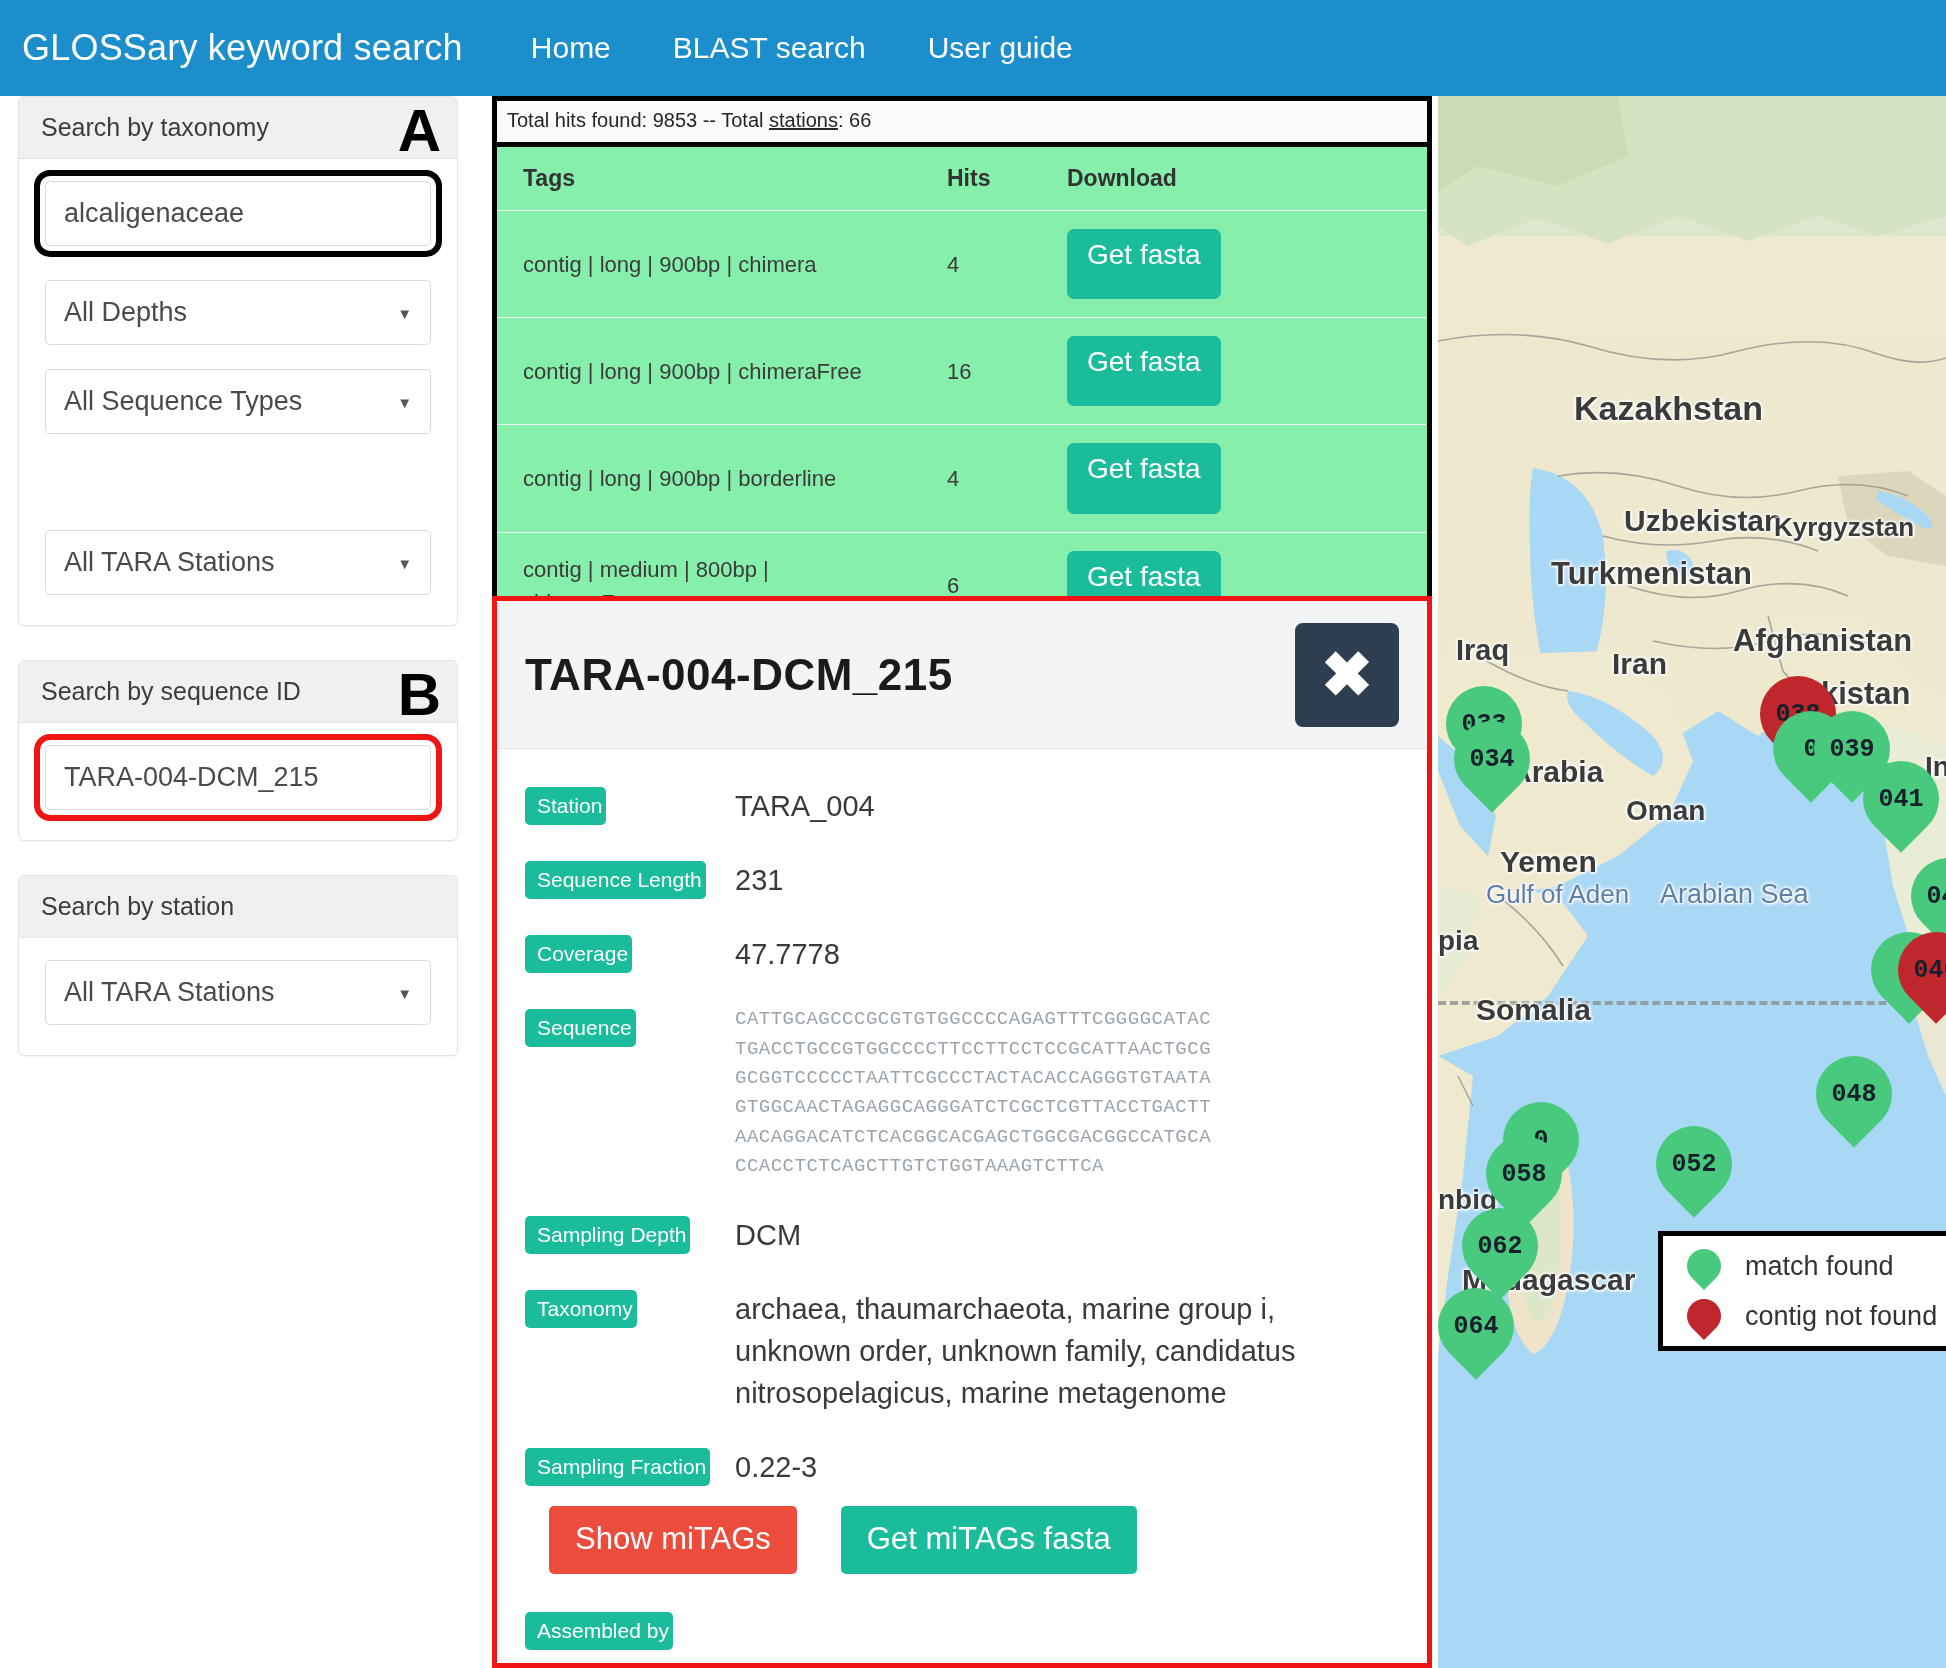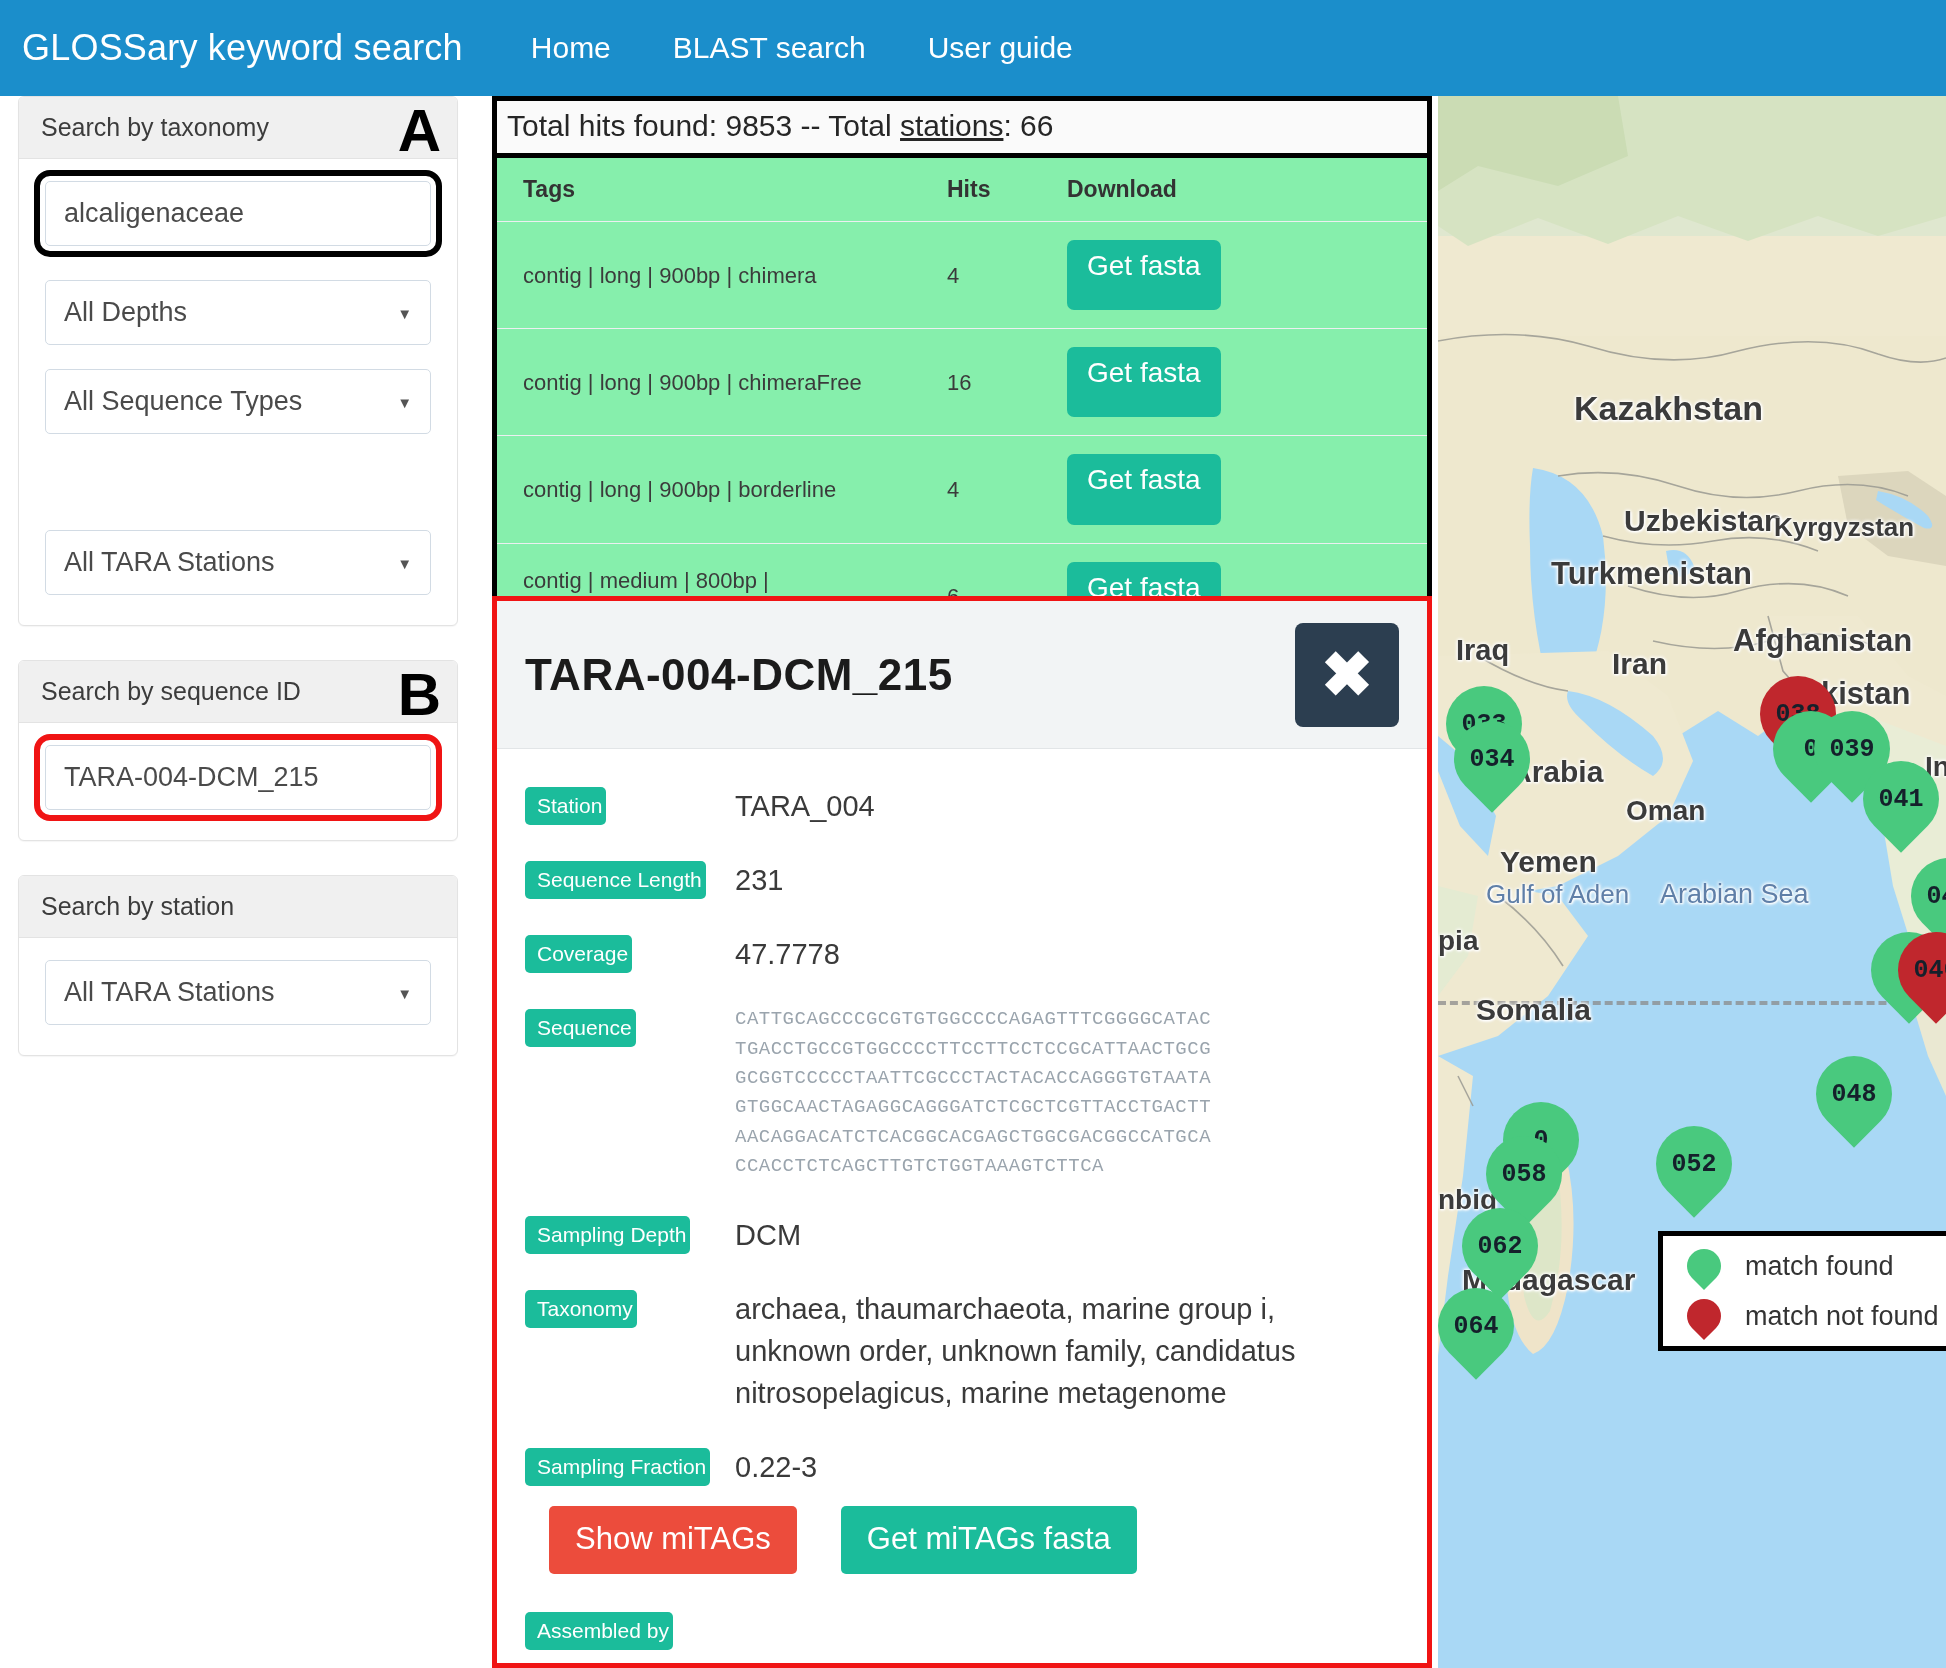--- a/index.html
+++ b/index.html
@@ -63,21 +63,21 @@
   .fig-letter {
     position: absolute; font-size: 60px; font-weight: bold; color: #000;
     font-family: "Liberation Sans", sans-serif; line-height: 1;
   }
 
   
   #center { position: absolute; left: 492px; top: 0px; width: 940px; }
 
   #results-box { border: 5px solid #000; background:#fff; }
   #hits-line {
-    font-size: 30px; color: #262626; padding: 8px 10px 10px 10px;
+    font-size: 20px; color: #262626; padding: 8px 10px 10px 10px;
     border-bottom: 5px solid #000; background:#fafafa; white-space: nowrap;
   }
   #hits-line u { text-decoration: underline; }
 
   table.results { width: 100%; border-collapse: collapse; background:#86efac; }
   table.results th {
     text-align: left; font-size: 23px; font-weight: bold; color: #333;
     padding: 18px 0 18px 26px;
   }
   table.results th.c2 { padding-left: 10px; }
@@ -479,19 +479,19 @@
       </div>
 
     <div id="legend">
       <div>
         <div class="leg-row">
           <span class="leg-pin" id="leg-pin-found" style="background: rgb(73, 201, 126);"></span>
           <span class="leg-text">match found</span>
         </div>
         <div class="leg-row">
           <span class="leg-pin" id="leg-pin-notfound" style="background: rgb(192, 39, 45);"></span>
-          <span class="leg-text">match not found</span>
+          <span class="leg-text">contig not found</span>
         </div>
       </div>
     </div>
   </div>
 
 </div>
 
 </body></html>

